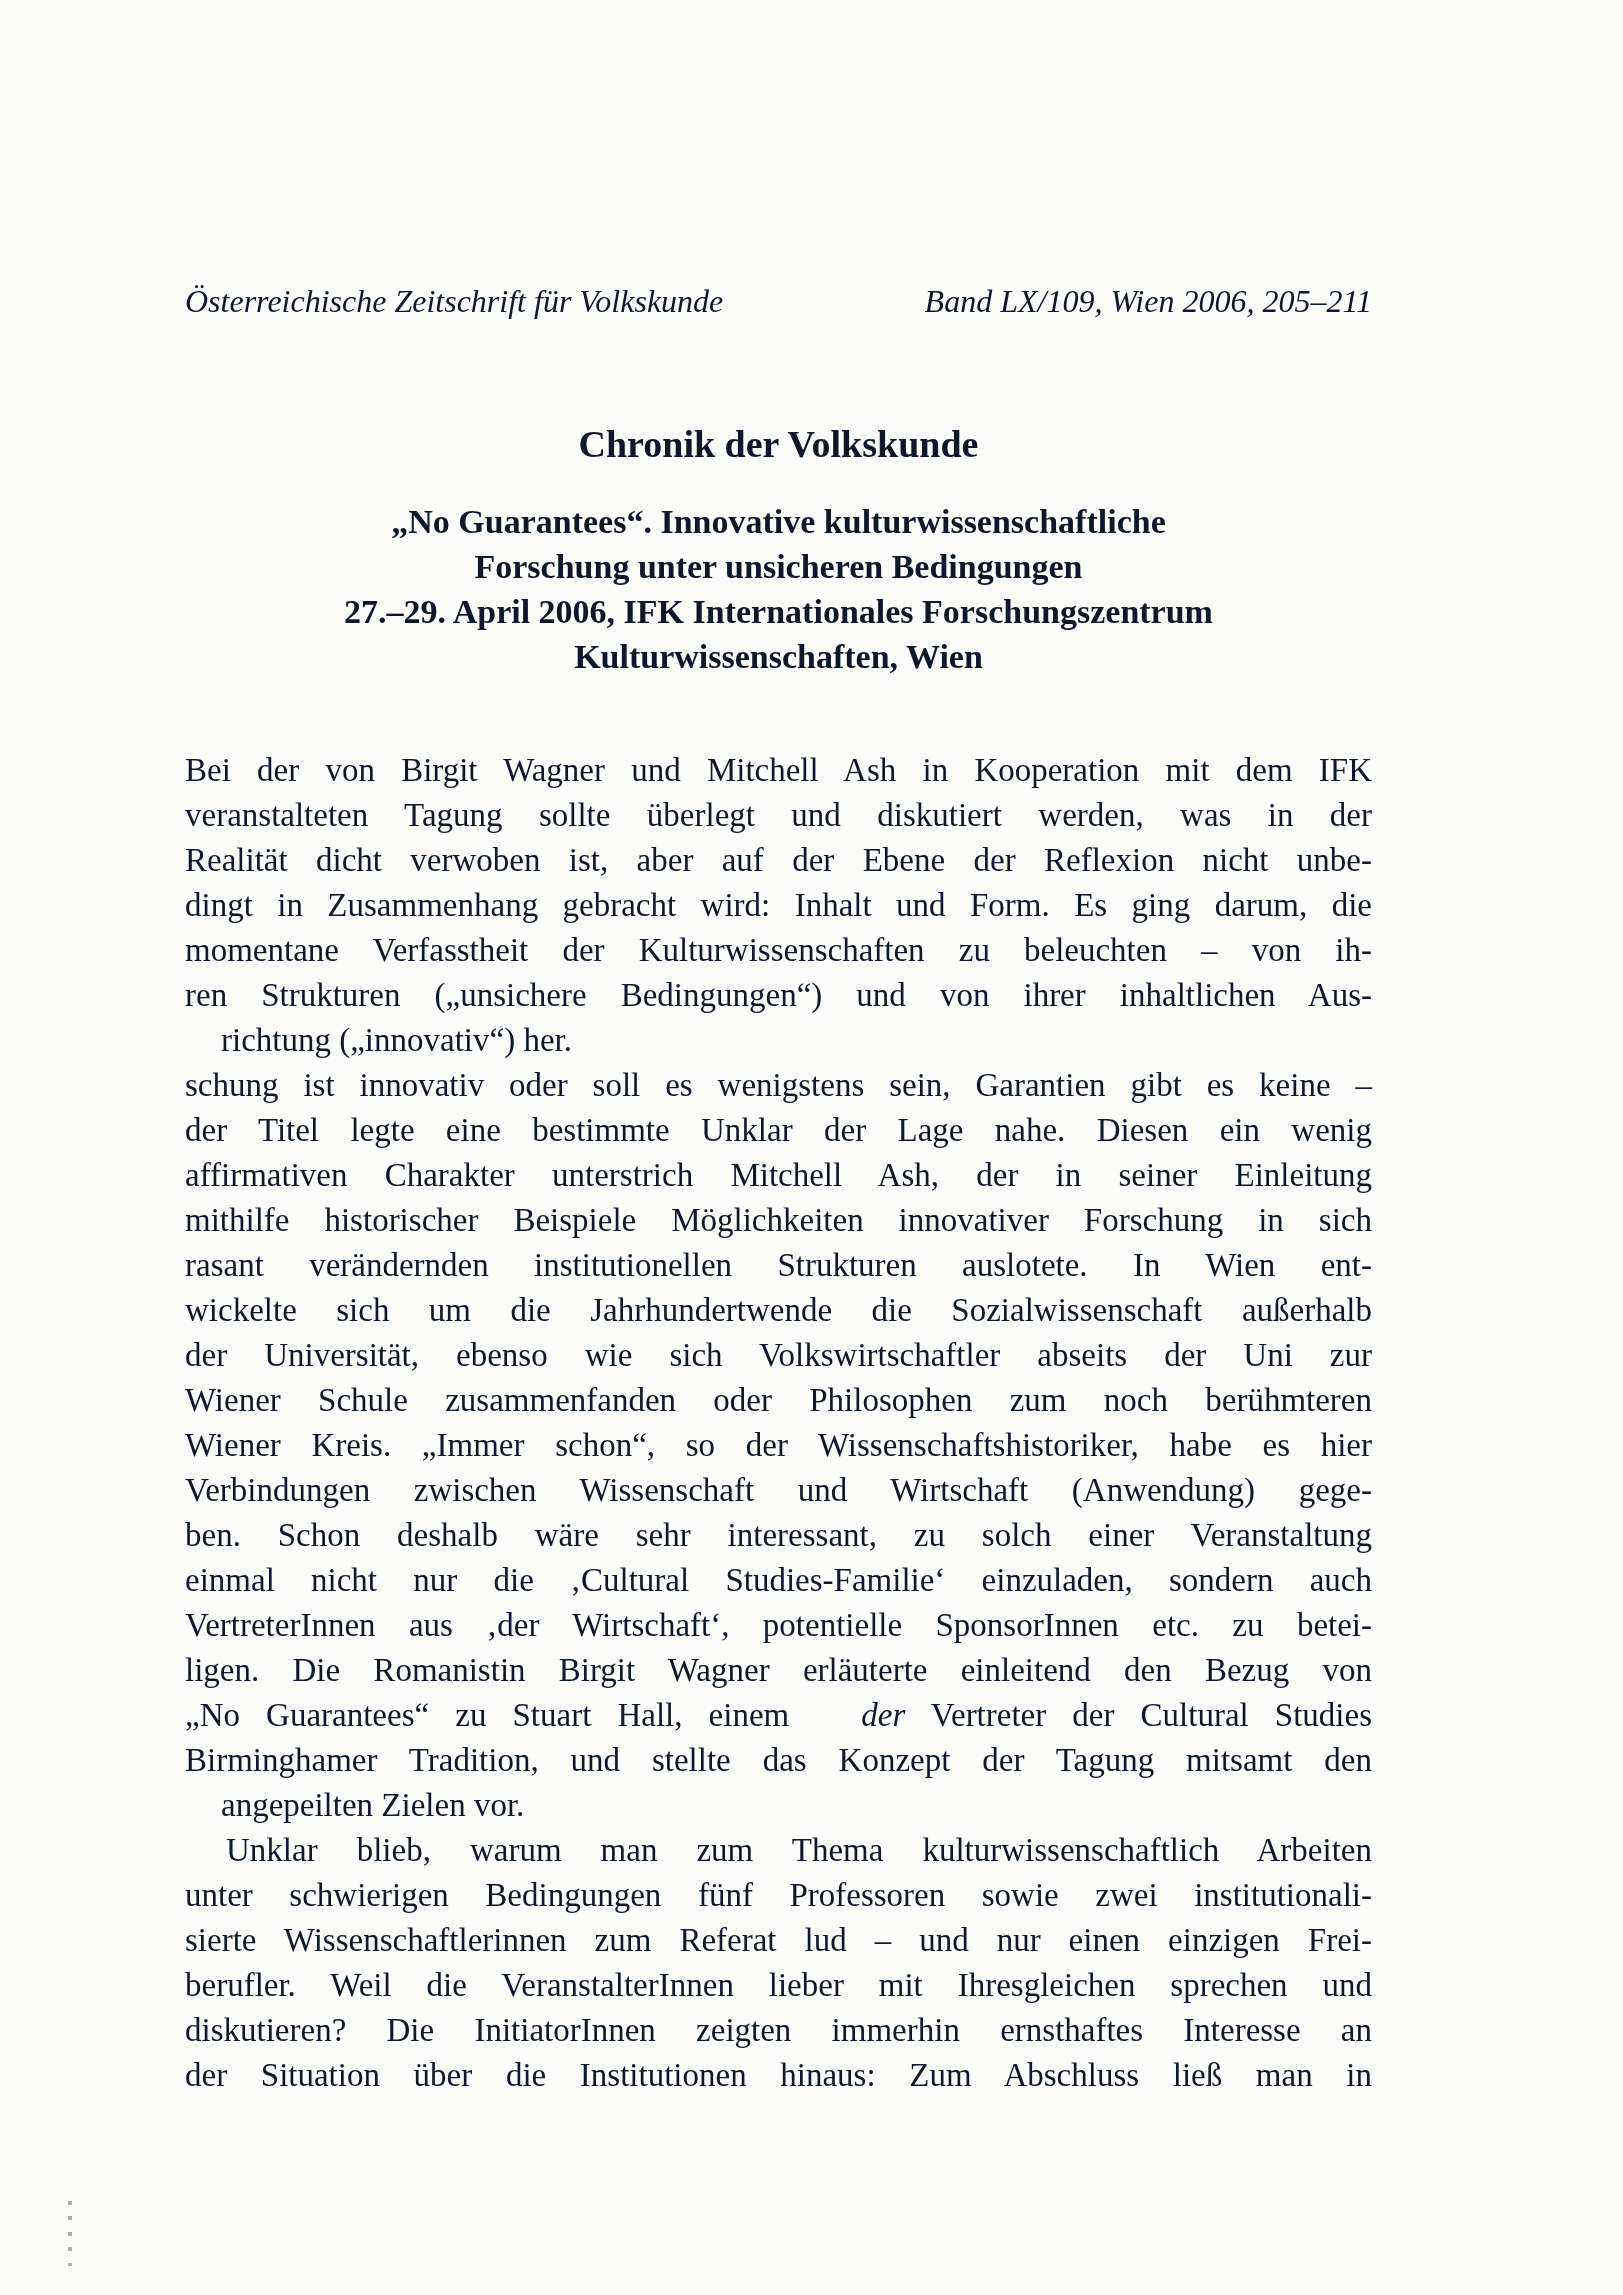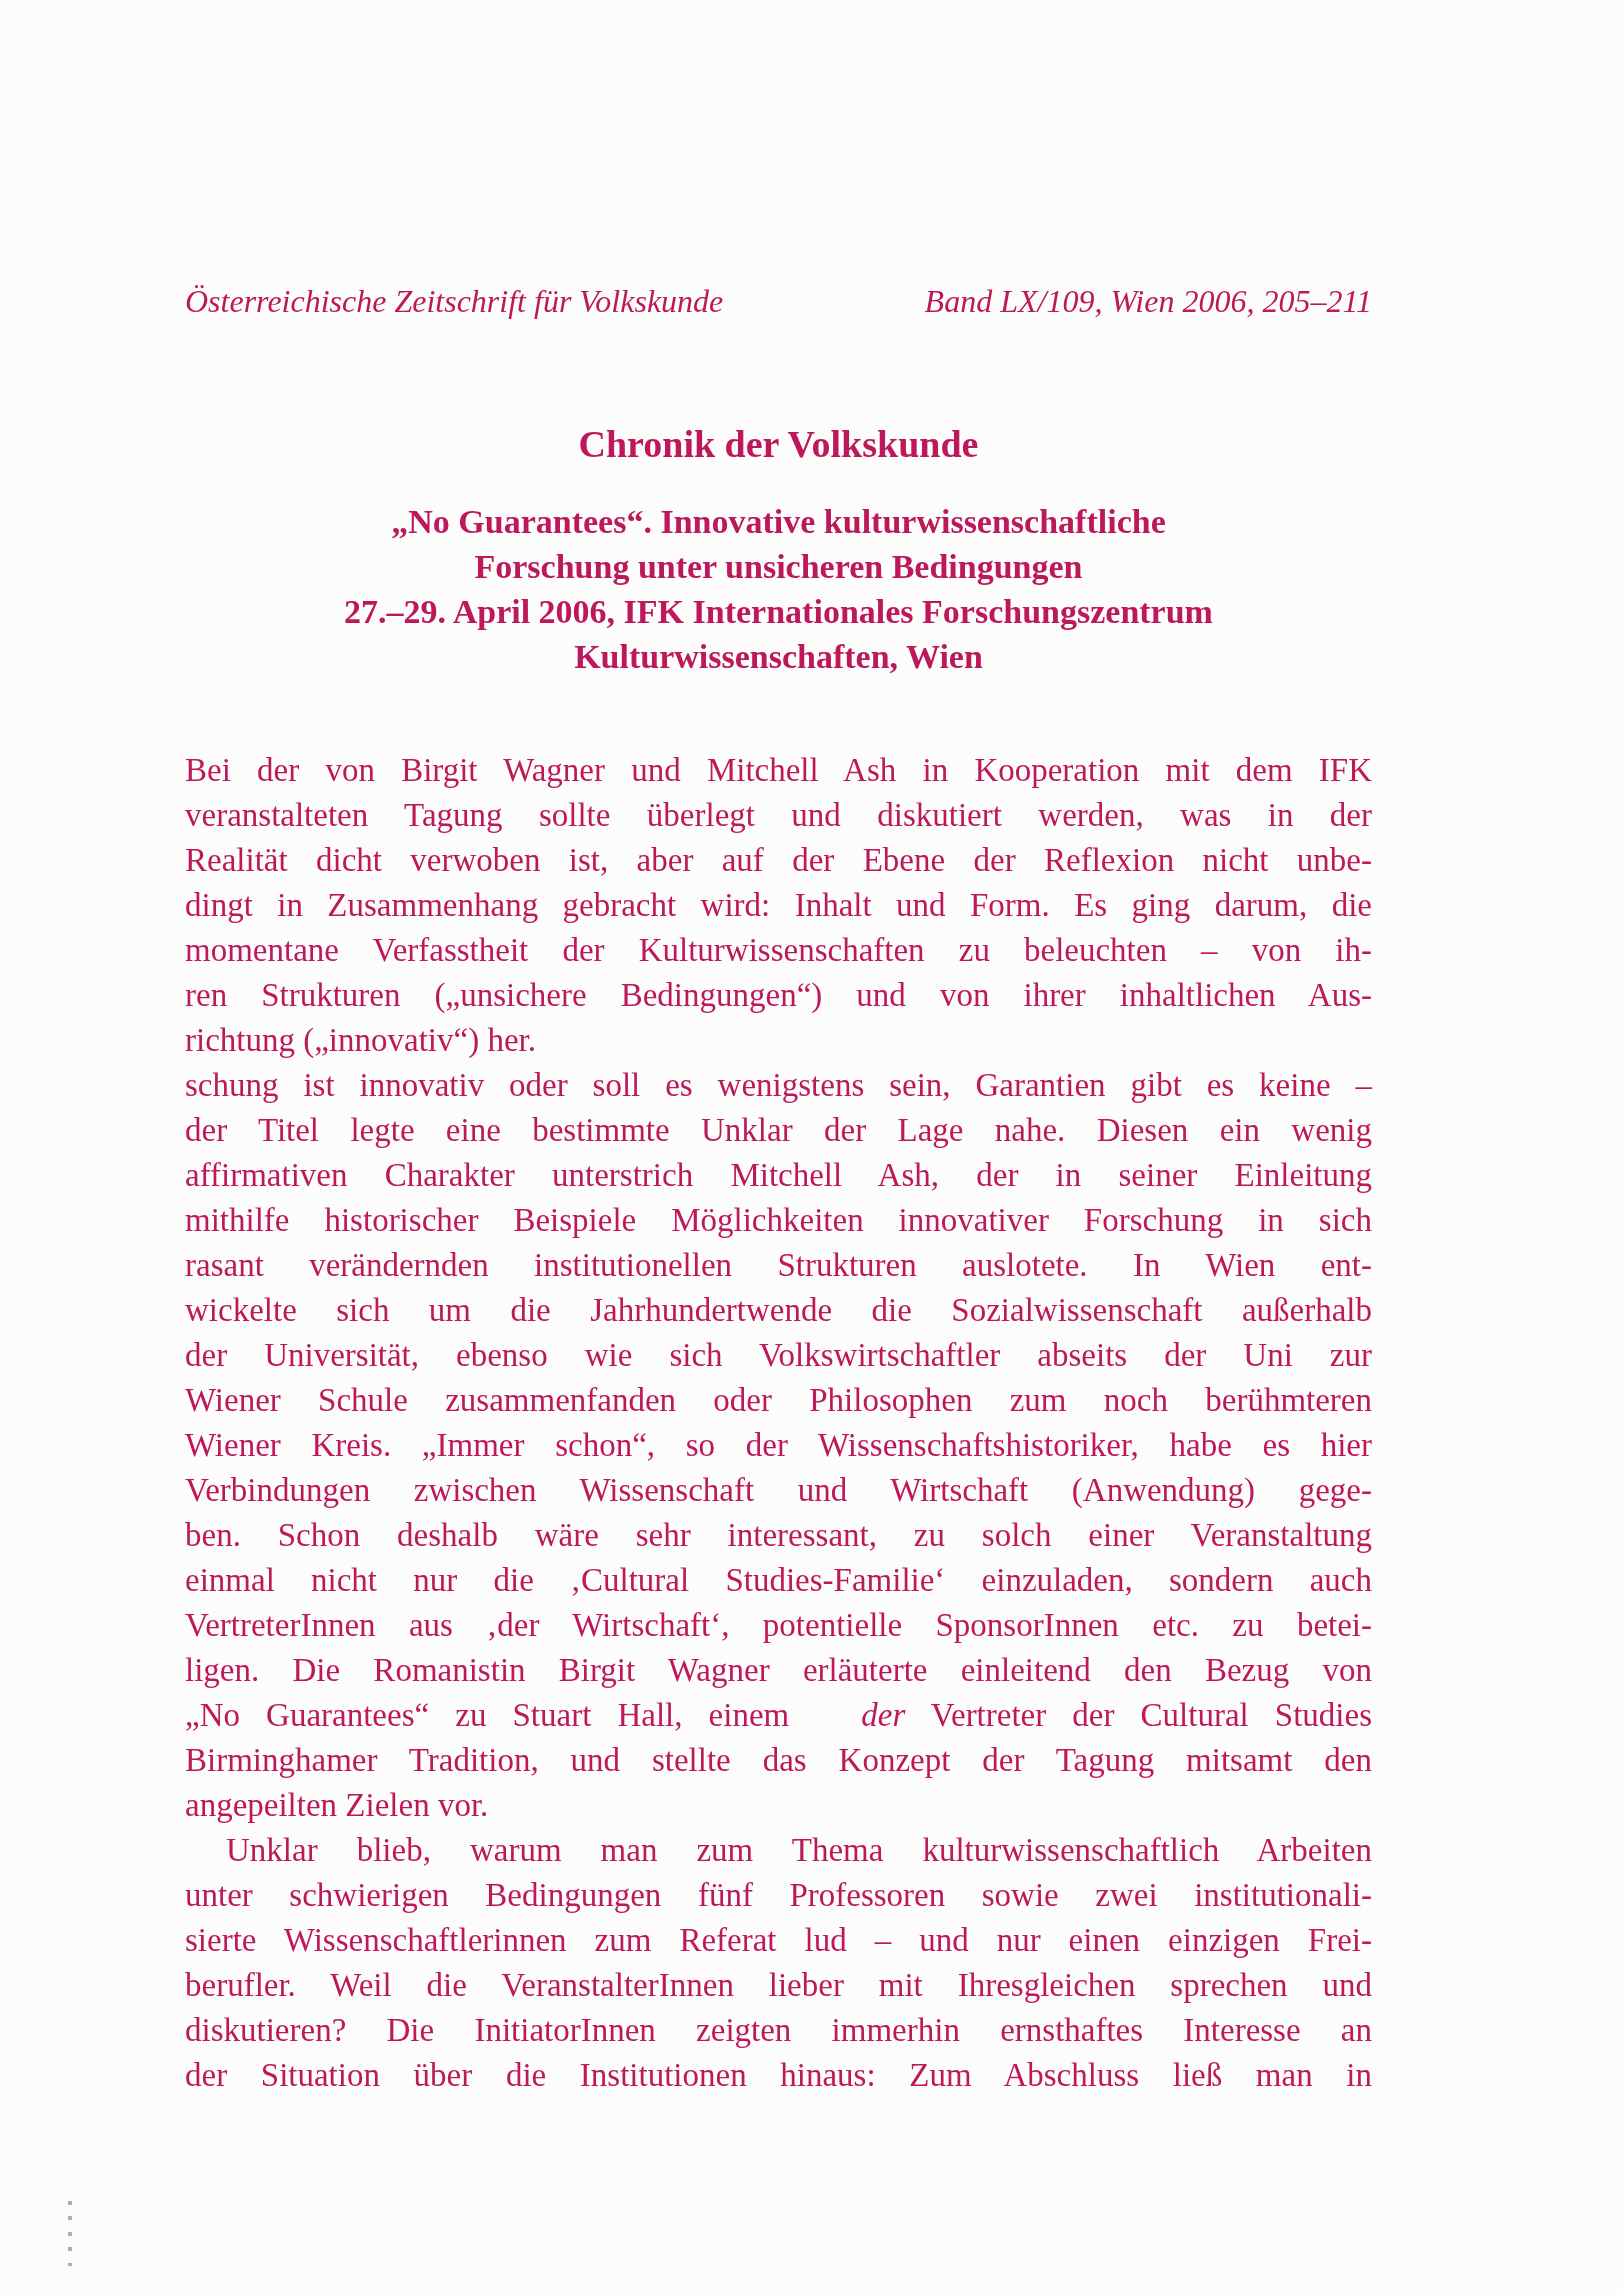--- a/index.html
+++ b/index.html
@@ -2,21 +2,21 @@
 <html style="font-size:13px"><head>
 <meta charset="utf-8">
 <style>
   * { margin: 0; padding: 0; box-sizing: border-box; }
   html, body { background: #ffffff; }
   .page {
     position: relative;
     width: 1623px;
     height: 2295px;
     background: #fcfcfa;
-    color: #be185d;
+    color: #0f172a;
     font-family: "Liberation Serif", "DejaVu Serif", serif;
     overflow: hidden;
   }
   .header-row {
     position: absolute;
     left: 185px;
     top: 282px;
     width: 1187px;
     display: flex;
     justify-content: space-between;
@@ -47,21 +47,21 @@
     left: 185px;
     top: 748px;
     width: 1187px;
     font-size: 33px;
     line-height: 45px;
   }
   .line {
     text-align: justify;
     text-align-last: justify;
   }
-  .line.para-end { text-align-last: left; }
+  .line.para-end { text-align-last: left; margin-left: 36px; }
   .line.indent { text-indent: 41px; }
   em { font-style: italic; margin-left: 46px; }
   .scan-artifact {
     position: absolute;
     left: 68px;
     top: 2201px;
     width: 4px;
     height: 65px;
     background: repeating-linear-gradient(to bottom, #8e8e8e 0 4px, transparent 4px 15.4px);
     opacity: 0.7;

